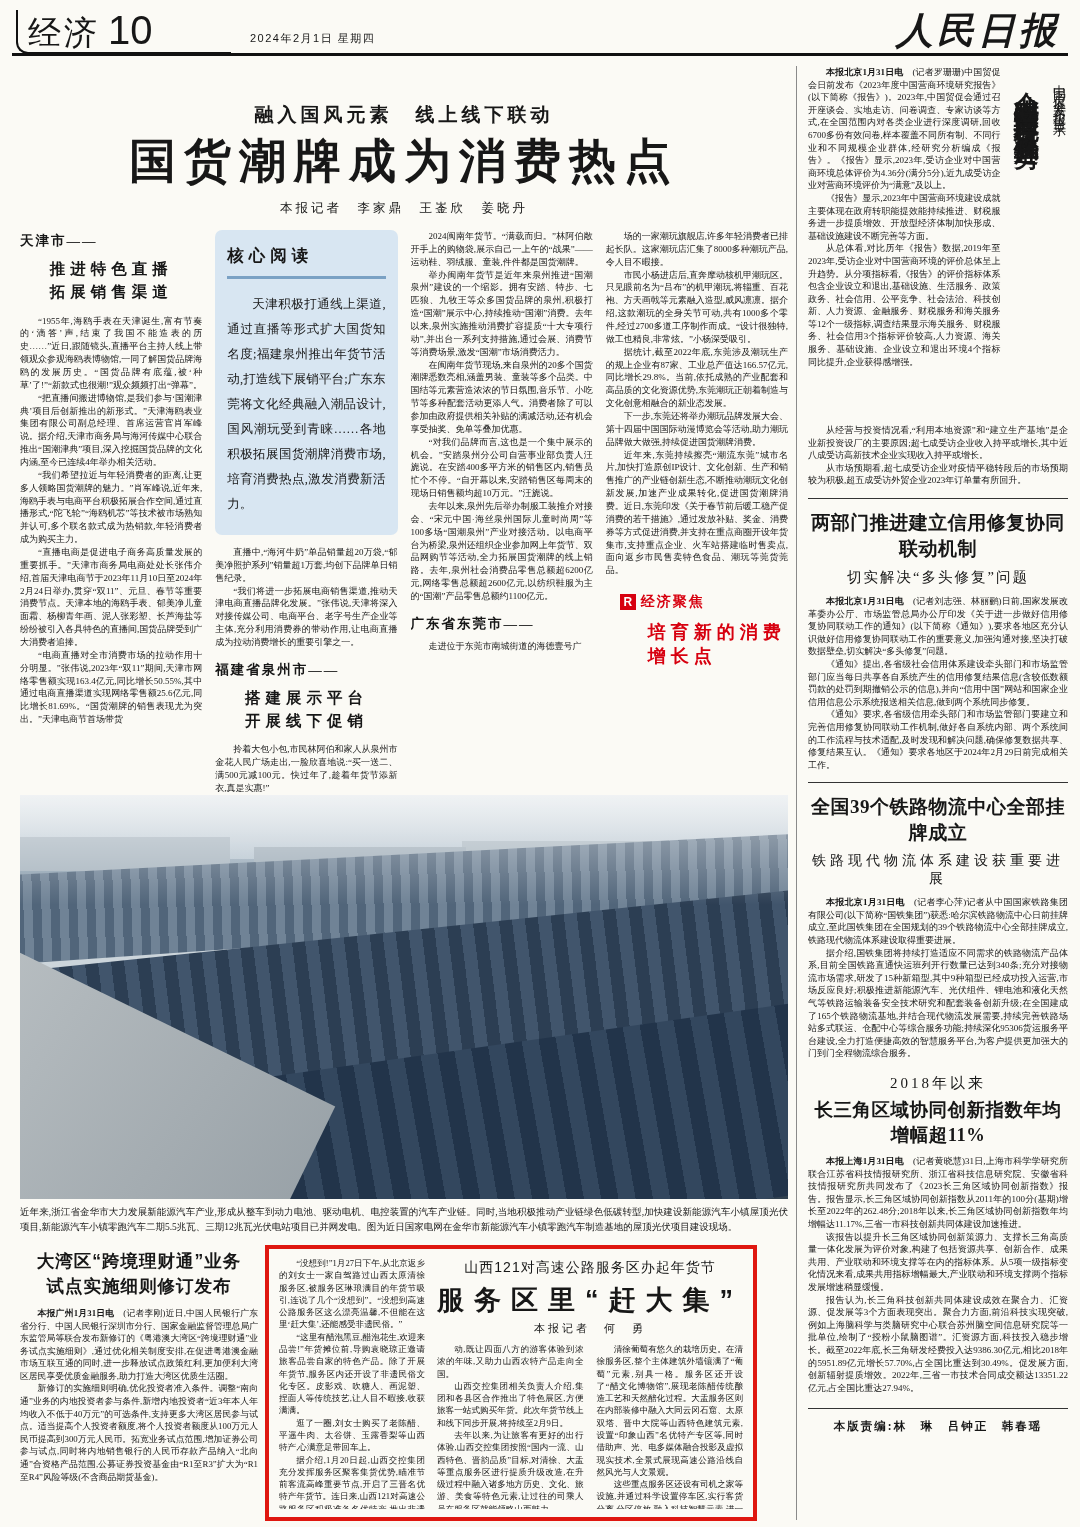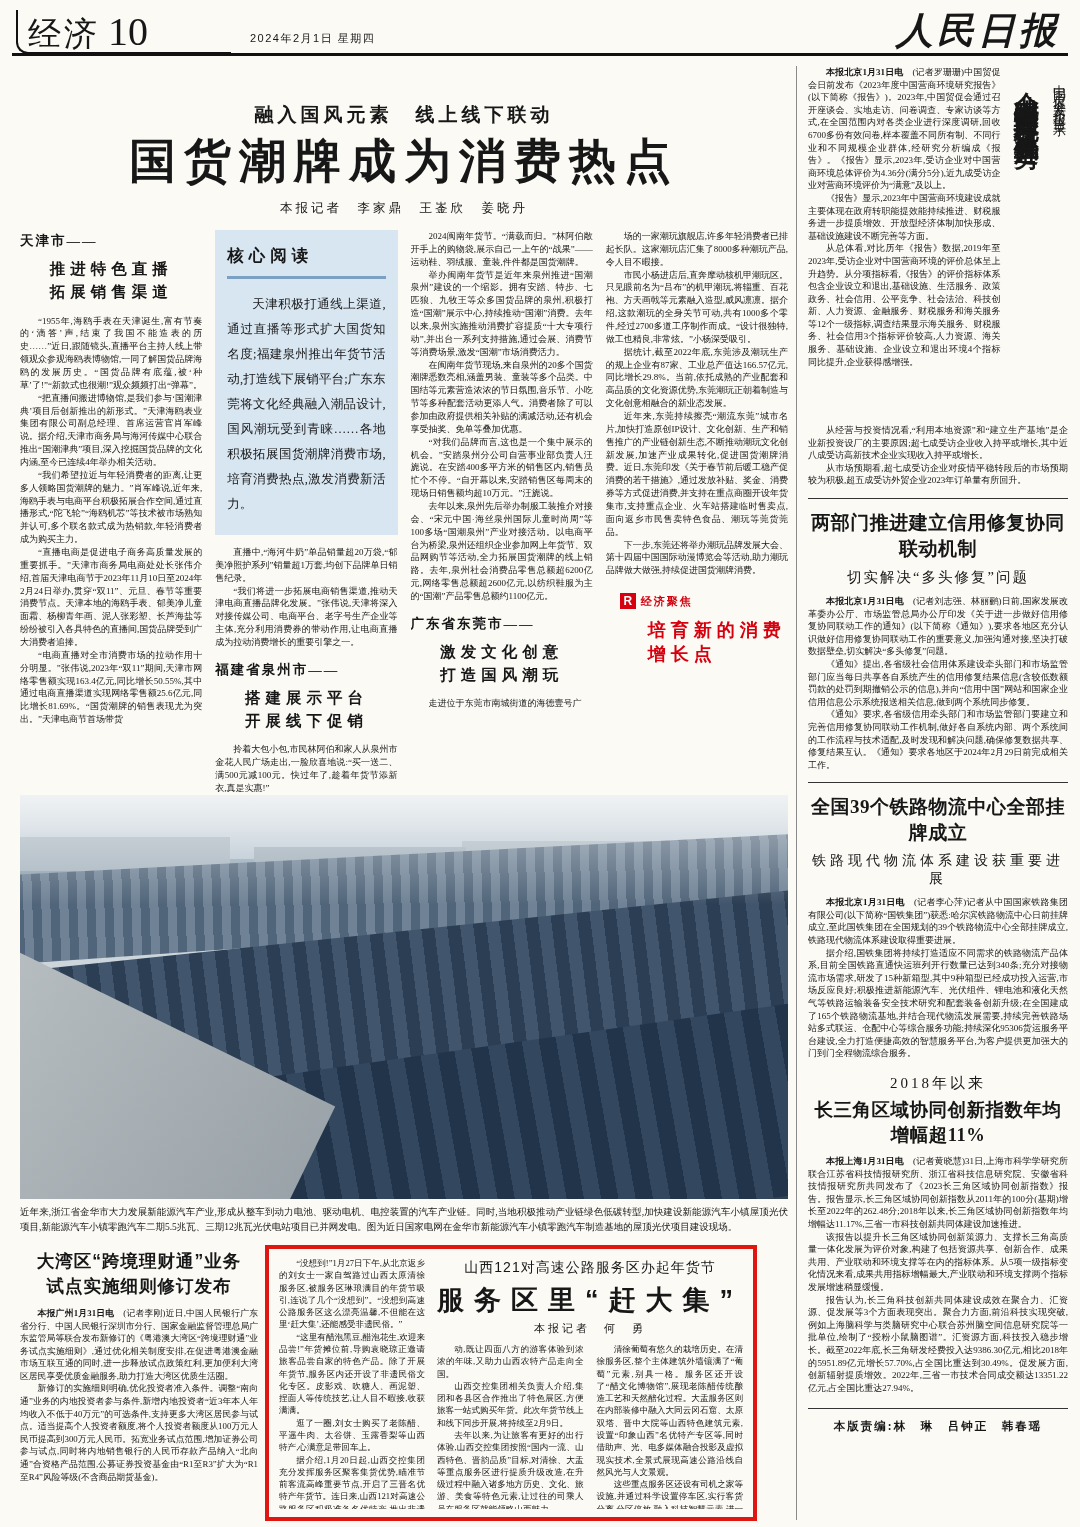--- a/index.html
+++ b/index.html
@@ -2,48 +2,48 @@
 <html><head>
 <meta charset="utf-8">
 <style>
   * { margin:0; padding:0; box-sizing:border-box; }
   html,body { width:1080px; height:1527px; }
   body { position:relative; background:#fbfaf5; color:#171717; font-family:"Liberation Serif", serif; overflow:hidden; }
 
   
   .hdr-rule { position:absolute; left:12px; right:12px; top:53px; height:2.5px; background:#111; }
   .hdr-corner { position:absolute; left:16px; top:10px; width:215px; height:44px; border-left:2.5px solid #111; border-bottom:2.5px solid #111; border-radius:0 0 0 12px; }
-  .hdr-section { position:absolute; left:28px; top:8px; font-family:Liberation Serif, serif; font-size:33px; letter-spacing:3px; }
+  .hdr-section { position:absolute; left:28px; top:8px; font-family:Liberation Sans, sans-serif; font-size:33px; letter-spacing:3px; }
   .hdr-pagenum { font-size:40px; margin-left:8px; letter-spacing:0; }
   .hdr-date { position:absolute; left:250px; top:31px; font-size:11px; letter-spacing:1.5px; font-family:"Liberation Sans",sans-serif; }
   .masthead { position:absolute; right:20px; top:6px; font-size:37px; font-weight:bold; font-style:italic; letter-spacing:4px; }
 
   
   .kicker { position:absolute; top:102px; left:20px; width:768px; text-align:center; font-family:"Liberation Sans",sans-serif; font-weight:bold; font-size:19px; letter-spacing:4px; }
   .main-title { position:absolute; top:130px; left:20px; width:768px; text-align:center; font-family:"Liberation Sans",sans-serif; font-weight:bold; font-size:47px; letter-spacing:8px; }
   .main-byline { position:absolute; top:200px; left:20px; width:768px; text-align:center; font-size:12.5px; letter-spacing:3px; }
 
   
   .cols { position:absolute; top:230px; left:20px; width:768px; height:562px; display:flex; gap:13px; overflow:hidden; }
   .col { flex:1; overflow:hidden; }
   .body-p { font-size:9px; line-height:1.43; text-align:justify; text-indent:2em; }
   .region { font-size:13.5px; font-weight:bold; letter-spacing:2px; margin:12px 0 7px; }
   .region.first { margin-top:2px; }
   .subhead { text-align:center; font-family:"Liberation Sans",sans-serif; font-weight:bold; font-size:15.5px; letter-spacing:5px; line-height:1.5; }
   .subhead-wrap { margin:2px 0 11px; }
 
-  .core-box { background:#d8e6f2; padding:15px 12px 18px; margin-bottom:11px; }
+  .core-box { background:#d8e6f2; padding:15px 12px 18px; margin-bottom:11px;border-radius:7px; }
   .core-label { font-family:"Liberation Sans",sans-serif; font-weight:bold; font-size:16.5px; letter-spacing:5px; }
   .core-rule { height:3px; background:#7aa1c4; margin:9px 0 13px; }
   .core-text { font-size:12.5px; line-height:2.0; text-align:justify; text-indent:2em; }
 
   .focus { margin-top:16px; padding-left:14px; }
   .focus-line1 { display:flex; align-items:center; gap:5px; }
   .focus-logo { width:16px; height:16px; background:#d7000f; color:#fff; font-family:"Liberation Sans",sans-serif; font-weight:bold; font-size:12px; display:flex; align-items:center; justify-content:center; }
-  .focus-label { color:#d7000f; font-family:"Liberation Sans",sans-serif; font-weight:bold; font-size:11px; letter-spacing:2px; }
+  .focus-label { color:#d7000f; font-family:"Liberation Sans",sans-serif; font-weight:bold; font-size:14px; letter-spacing:2px; }
   .focus-slogan { color:#d7000f; font-weight:bold; font-size:18px; letter-spacing:5px; margin-top:9px; padding-left:28px; }
 
   
   .photo { position:absolute; top:795px; left:20px; width:768px; height:404px; overflow:hidden; background:linear-gradient(180deg,#cfd9e0 0%,#b9c6d0 8%,#9aacba 15%,#7c8fa0 26%,#566a7e 48%,#3d5063 75%,#324250 100%); }
   .ph-sky { position:absolute; top:0; left:0; right:0; height:64px; background:linear-gradient(180deg,#dde3e7,#b6c4cf); }
   .ph-far { position:absolute; top:42px; left:-10px; width:220px; height:34px; background:#a7b4be; box-shadow:240px 6px 0 -4px #9fadb8, 450px 2px 0 -2px #aab7c0; }
   .ph-roof1 { position:absolute; top:58px; left:-50px; width:920px; height:88px; background:repeating-linear-gradient(91deg,#708396 0 9px,#51657a 9px 18px); transform:rotate(-3deg); }
   .ph-edge1 { position:absolute; top:140px; left:-50px; width:920px; height:9px; background:#ccd5db; transform:rotate(-4deg); }
   .ph-roof2 { position:absolute; top:132px; left:-70px; width:990px; height:142px; background:repeating-linear-gradient(89deg,#41556c 0 13px,#2c3e53 13px 26px); transform:rotate(-6deg); }
   .ph-edge2 { position:absolute; top:262px; left:-70px; width:990px; height:11px; background:#c3ccd2; transform:rotate(-7deg); }
@@ -141,36 +141,32 @@
 
   <div class="col">
     <div>
         <p class="body-p">2024闽南年货节。“满载而归。”林阿伯敞开手上的购物袋,展示自己一上午的“战果”——运动鞋、羽绒服、童装,件件都是国货潮牌。</p>
         <p class="body-p">举办闽南年货节是近年来泉州推进“国潮泉州”建设的一个缩影。拥有安踏、特步、七匹狼、九牧王等众多国货品牌的泉州,积极打造“国潮”展示中心,持续推动“国潮”消费。去年以来,泉州实施推动消费扩容提质“十大专项行动”,并出台一系列支持措施,通过会展、消费节等消费场景,激发“国潮”市场消费活力。</p>
         <p class="body-p">在闽南年货节现场,来自泉州的20多个国货潮牌悉数亮相,涵盖男装、童装等多个品类。中国结等元素营造浓浓的节日氛围,音乐节、小吃节等多种配套活动更添人气。消费者除了可以参加由政府提供相关补贴的满减活动,还有机会享受抽奖、免单等叠加优惠。</p>
         <p class="body-p">“对我们品牌而言,这也是一个集中展示的机会。”安踏泉州分公司自营事业部负责人汪旎说。在安踏400多平方米的销售区内,销售员忙个不停。“自开幕以来,安踏销售区每周末的现场日销售额均超10万元。”汪旎说。</p>
         <p class="body-p">去年以来,泉州先后举办制服工装推介对接会、“宋元中国·海丝泉州国际儿童时尚周”等100多场“国潮泉州”产业对接活动。以电商平台为桥梁,泉州还组织企业参加网上年货节、双品网购节等活动,全力拓展国货潮牌的线上销路。去年,泉州社会消费品零售总额超6200亿元,网络零售总额超2600亿元,以纺织鞋服为主的“国潮”产品零售总额约1100亿元。</p>
       </div>
     <div class="region">广东省东莞市——</div>
-    <div class="subhead-wrap">
-      <div class="subhead">激发文化创意</div>
-      <div class="subhead">打造国风潮玩</div>
-    </div>
     <div>
         <p class="body-p">走进位于东莞市南城街道的海德壹号广</p>
       </div>
   </div>
 
   <div class="col">
     <div>
         <p class="body-p">场的一家潮玩旗舰店,许多年轻消费者已排起长队。这家潮玩店汇集了8000多种潮玩产品,令人目不暇接。</p>
         <p class="body-p">市民小杨进店后,直奔摩动核机甲潮玩区。只见眼前名为“吕布”的机甲潮玩,将辎重、百花袍、方天画戟等元素融入造型,威风凛凛。据介绍,这款潮玩的全身关节可动,共有1000多个零件,经过2700多道工序制作而成。“设计很独特,做工也精良,非常炫。”小杨深受吸引。</p>
         <p class="body-p">据统计,截至2022年底,东莞涉及潮玩生产的规上企业有87家、工业总产值达166.57亿元,同比增长29.8%。当前,依托成熟的产业配套和高品质的文化资源优势,东莞潮玩正朝着制造与文化创意相融合的新业态发展。</p>
+        <p class="body-p">下一步,东莞还将举办潮玩品牌发展大会、第十四届中国国际动漫博览会等活动,助力潮玩品牌做大做强,持续促进国货潮牌消费。</p>
         <p class="body-p">近年来,东莞持续擦亮“潮流东莞”城市名片,加快打造原创IP设计、文化创新、生产和销售推广的产业链创新生态,不断推动潮玩文化创新发展,加速产业成果转化,促进国货潮牌消费。近日,东莞印发《关于春节前后暖工稳产促消费的若干措施》,通过发放补贴、奖金、消费券等方式促进消费,并支持在重点商圈开设年货集市,支持重点企业、火车站搭建临时售卖点,面向返乡市民售卖特色食品、潮玩等莞货莞品。</p>
-        <p class="body-p">下一步,东莞还将举办潮玩品牌发展大会、第十四届中国国际动漫博览会等活动,助力潮玩品牌做大做强,持续促进国货潮牌消费。</p>
       </div>
     <div class="focus">
       <div class="focus-line1">
         <span class="focus-logo">R</span>
         <span class="focus-label">经济聚焦</span>
       </div>
       <div class="focus-slogan">培育新的消费增长点</div>
     </div>
   </div>
 </div>

